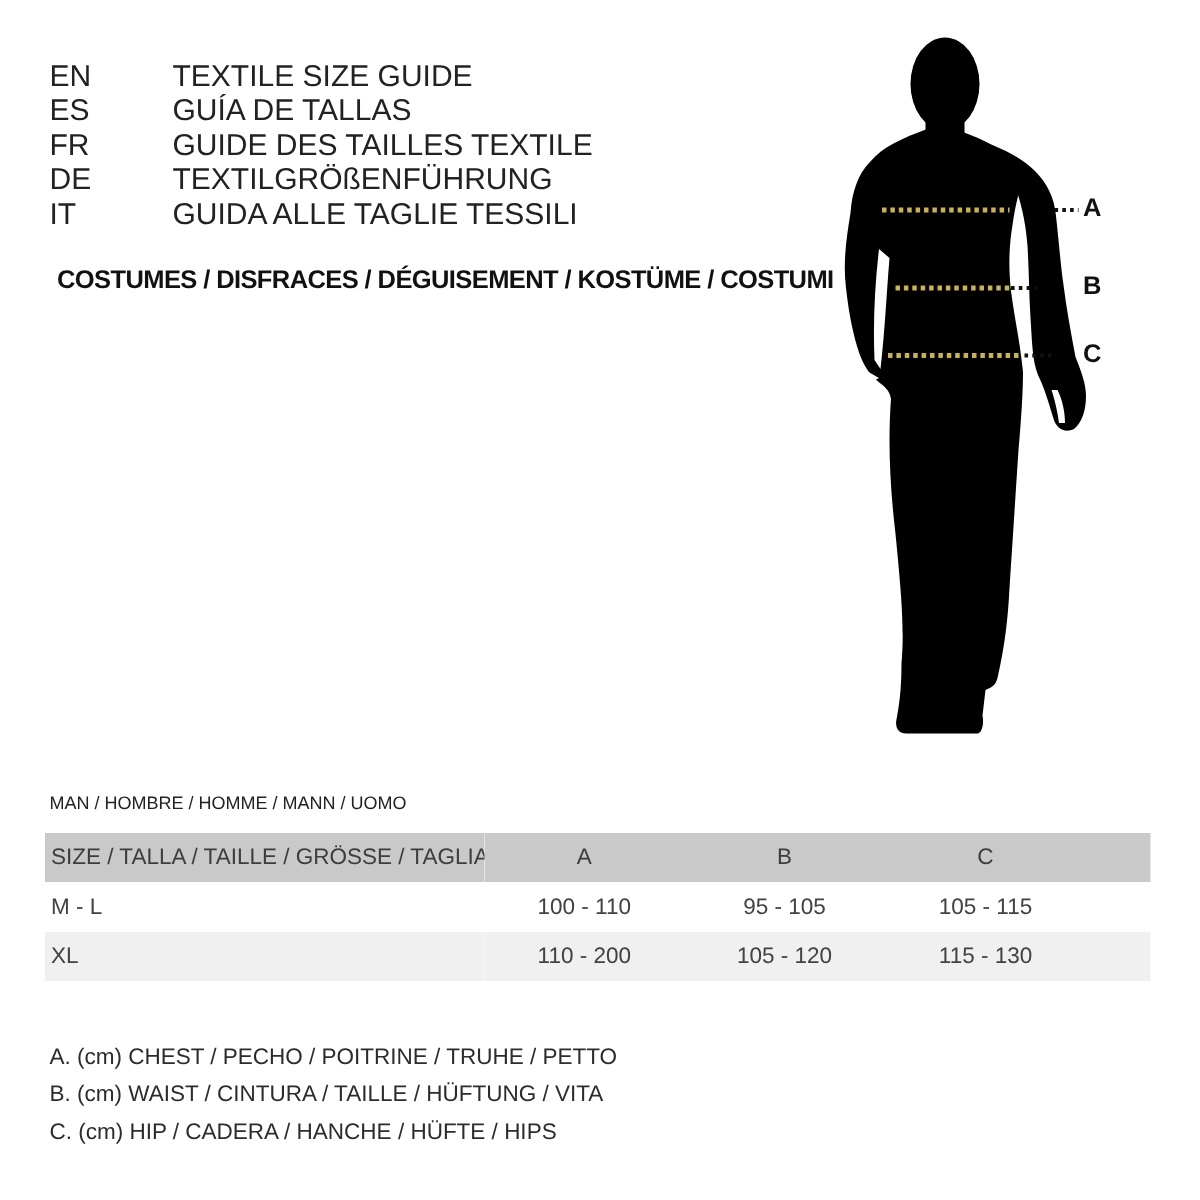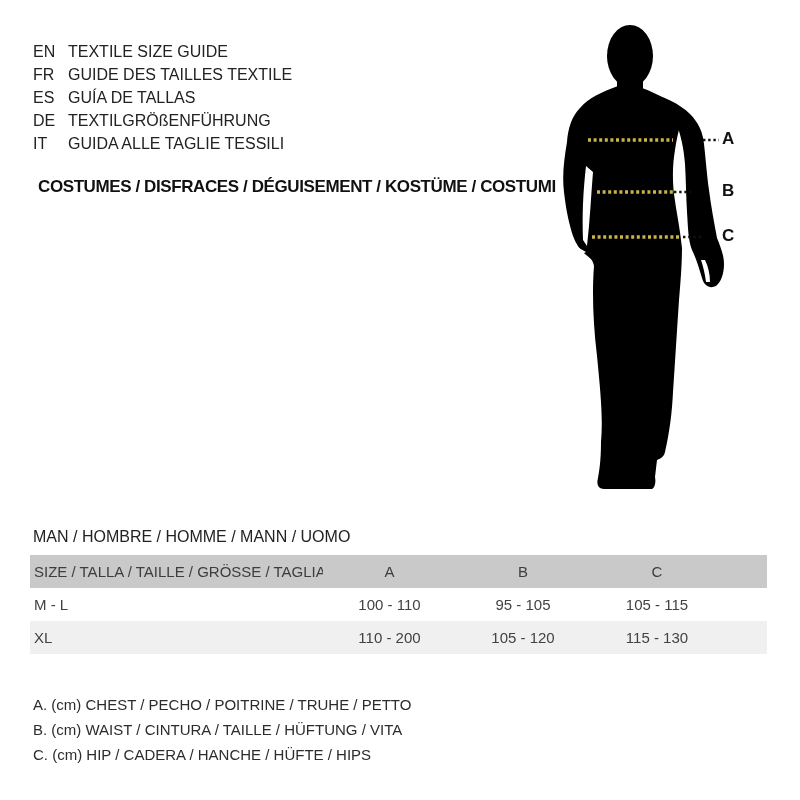--- a/index.html
+++ b/index.html
@@ -13,21 +13,21 @@
   body{
     position:relative;
     width:800px;height:800px;
     background:#ffffff;
     font-family:"Liberation Sans", sans-serif;
     color:var(--ink);
     overflow:hidden;
   }
   
   .lang-list{position:absolute;left:33px;top:40px;}
-  .lang-row{display:flex;height:23px;line-height:23px;font-size:16px;color:#222;}
+  .lang-row{display:flex;height:23px;line-height:23px;font-size:20px;color:#222;gap:47px;}
   .lang-code{width:35px;flex:0 0 35px;}
   .lang-label{white-space:nowrap;}
   
   .headline{
     position:absolute;left:38px;top:177px;
     font-size:17px;font-weight:bold;letter-spacing:-0.4px;
     color:#111;white-space:nowrap;
   }
   
   .figure-wrap{position:absolute;left:540px;top:0;width:260px;height:500px;}
@@ -35,21 +35,21 @@
   .measure-label{
     position:absolute;left:722px;width:24px;
     font-size:17px;font-weight:bold;color:#111;line-height:20px;
   }
   .measure-label.a{top:129px;}
   .measure-label.b{top:181px;}
   .measure-label.c{top:226px;}
   
   .section-title{
     position:absolute;left:33px;top:528px;
-    font-size:16px;color:#222;white-space:nowrap;
+    font-size:12px;color:#222;white-space:nowrap;
   }
   
   table.size-table{
     position:absolute;left:30px;top:555px;width:737px;
     border-collapse:collapse;table-layout:fixed;
     font-size:15px;color:#424242;
   }
   table.size-table th, table.size-table td{
     height:33px;padding:0;font-weight:normal;vertical-align:middle;
     white-space:nowrap;overflow:hidden;
@@ -64,26 +64,26 @@
 </style>
 </head>
 <body>
 
 <div class="lang-list">
   <div class="lang-row">
     <span class="lang-code">EN</span>
     <span class="lang-label">TEXTILE SIZE GUIDE</span>
   </div>
   <div class="lang-row">
+    <span class="lang-code">ES</span>
+    <span class="lang-label">GUÍA DE TALLAS</span>
+  </div>
+  <div class="lang-row">
     <span class="lang-code">FR</span>
     <span class="lang-label">GUIDE DES TAILLES TEXTILE</span>
-  </div>
-  <div class="lang-row">
-    <span class="lang-code">ES</span>
-    <span class="lang-label">GUÍA DE TALLAS</span>
   </div>
   <div class="lang-row">
     <span class="lang-code">DE</span>
     <span class="lang-label">TEXTILGRÖßENFÜHRUNG</span>
   </div>
   <div class="lang-row">
     <span class="lang-code">IT</span>
     <span class="lang-label">GUIDA ALLE TAGLIE TESSILI</span>
   </div>
 </div>

